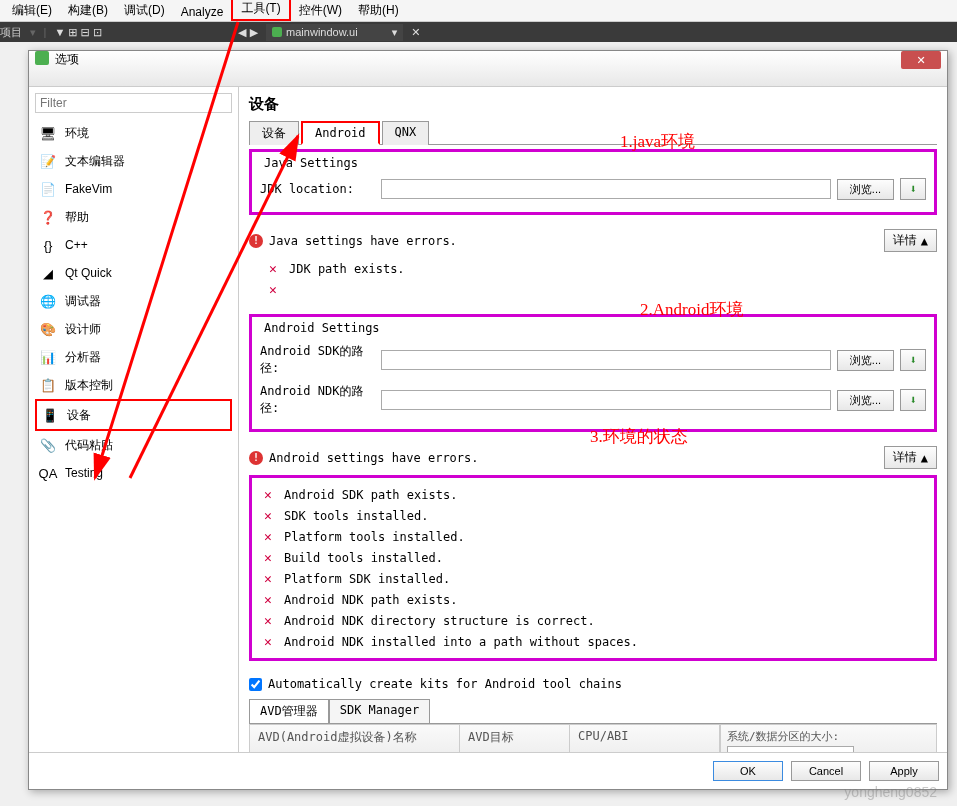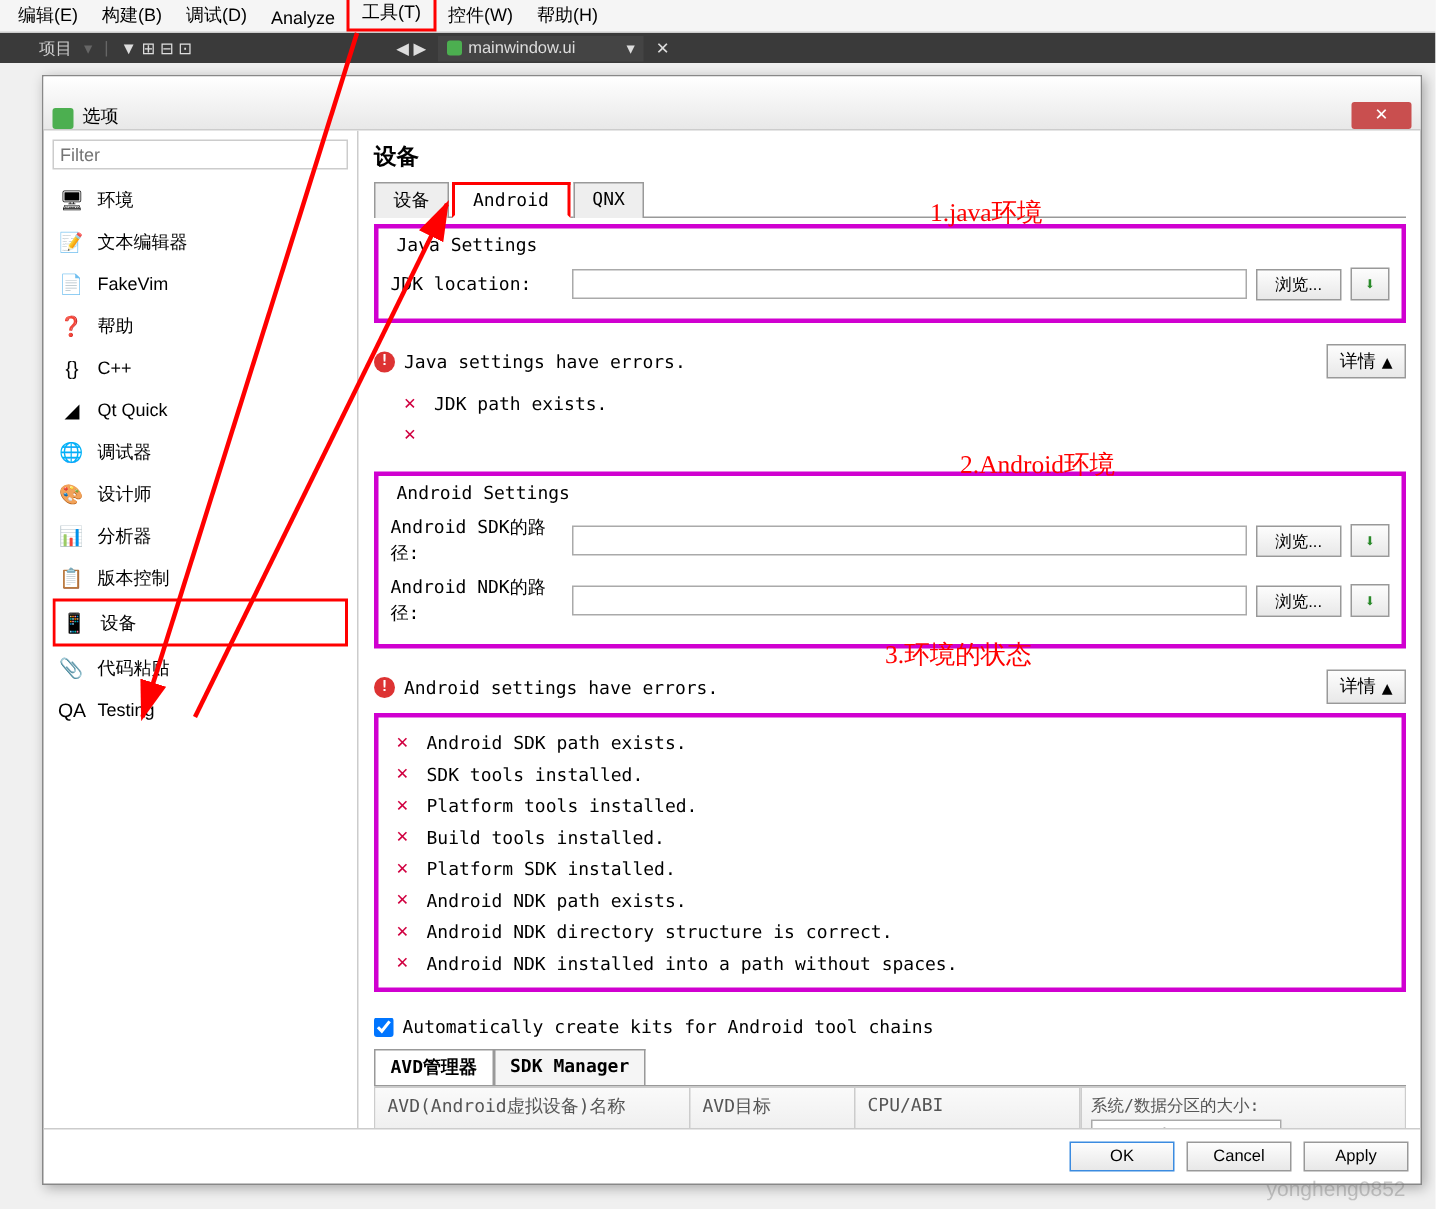--- a/index.html
+++ b/index.html
@@ -1,26 +1,26 @@
 <!DOCTYPE html>
 <html><head>
 <meta charset="utf-8">
 <style>
 * { box-sizing: border-box; margin: 0; padding: 0; }
 body { font-family: "Microsoft YaHei", SimSun, sans-serif; font-size: 12px; background: #f0f0f0; width: 957px; height: 806px; overflow: hidden; position: relative; }
 .menubar { background: #f5f5f5; height: 22px; display: flex; align-items: flex-end; padding: 0 4px; border-bottom: 1px solid #ccc; }
 .menubar-item { padding: 2px 8px; cursor: pointer; }
 .menubar-item.highlighted { border: 2px solid red; }
-.toolbar { background: #3a3a3a; color: #ddd; height: 20px; display: flex; align-items: center; padding: 0 26px; gap: 8px; font-size: 11px; }
+.toolbar { background: #3a3a3a; color: #ddd; height: 20px; display: flex; align-items: center; padding: 0 0; gap: 8px; font-size: 11px; }
 .toolbar .proj { color: #ccc; }
 .toolbar .sep { color: #666; }
 .toolbar .tab-file { background: #444; padding: 2px 6px; display: flex; align-items: center; gap: 4px; }
 .toolbar .green-icon { width: 10px; height: 10px; background: #4caf50; border-radius: 2px; }
 .dialog { position: absolute; top: 50px; left: 28px; width: 920px; height: 740px; background: #fff; border: 1px solid #888; box-shadow: 2px 2px 8px rgba(0,0,0,0.3); display: flex; flex-direction: column; }
-.dialog-title { background: linear-gradient(#fff,#e8e8e8); height: 36px; display: flex; align-items: flex-end; padding: 0 6px; border-bottom: 1px solid #ccc; }
+.dialog-title { background: linear-gradient(#fff,#e8e8e8); height: 36px; display: flex; align-items: flex-start; padding: 0 6px; border-bottom: 1px solid #ccc; }
 .dialog-title .icon { width: 14px; height: 14px; background: #4caf50; border-radius: 2px; margin-right: 6px; }
 .dialog-title .close { margin-left: auto; background: #c94f4f; color: #fff; width: 40px; height: 18px; text-align: center; border-radius: 2px; font-size: 11px; line-height: 18px; cursor: pointer; }
 .dialog-body { flex: 1; display: flex; overflow: hidden; }
 .sidebar { width: 210px; border-right: 1px solid #ccc; padding: 6px; display: flex; flex-direction: column; }
 .filter-input { width: 100%; padding: 2px 4px; border: 1px solid #ccc; margin-bottom: 6px; font-size: 12px; }
 .sidebar-list { flex: 1; overflow: auto; }
 .sidebar-item { display: flex; align-items: center; padding: 5px 4px; gap: 8px; cursor: pointer; }
 .sidebar-item.selected { border: 2px solid red; background: #fff; }
 .si-icon { width: 18px; height: 18px; display: flex; align-items: center; justify-content: center; font-size: 13px; }
 .main { flex: 1; display: flex; flex-direction: column; padding: 8px 10px; overflow: auto; font-family: SimSun, monospace; }
@@ -38,21 +38,21 @@
 .error-line { display: flex; align-items: center; gap: 6px; margin: 6px 0; }
 .err-icon { width: 14px; height: 14px; border-radius: 50%; background: #d33; color: #fff; font-size: 10px; display: flex; align-items: center; justify-content: center; font-weight: bold; }
 .detail-btn { margin-left: auto; border: 1px solid #999; background: linear-gradient(#fdfdfd,#e8e8e8); padding: 2px 8px; cursor: pointer; display: flex; align-items: center; gap: 4px; }
 .check-list { margin-left: 20px; }
 .check-item { display: flex; align-items: center; gap: 8px; padding: 3px 0; font-size: 12px; }
 .x-icon { color: #d00040; font-weight: bold; font-size: 13px; width: 12px; }
 .annotation { position: absolute; color: red; font-size: 17px; font-family: SimSun, serif; pointer-events: none; z-index: 100; }
 .arrow-svg { position: absolute; top: 0; left: 0; pointer-events: none; z-index: 99; }
 .checkbox-row { display: flex; align-items: center; gap: 6px; margin: 8px 0; }
 .avd-tabs { display: flex; border-bottom: 1px solid #999; }
-.avd-tab { padding: 3px 10px; border: 1px solid #999; border-bottom: none; background: #f5f5f5; cursor: pointer; font-size: 12px; font-weight: bold; }
+.avd-tab { padding: 3px 10px; border: 1px solid #999; border-bottom: none; background: #f5f5f5; cursor: pointer; font-size: 12px; }
 .avd-tab.active { background: #fff; }
 .avd-table { border: 1px solid #ccc; }
 .avd-header { display: flex; background: linear-gradient(#fafafa,#e8e8e8); }
 .avd-header .col { padding: 4px 8px; border-right: 1px solid #ccc; font-size: 12px; color: #555; }
 .sys-col { border-left: 1px solid #ccc; padding: 4px 6px; flex-shrink: 0; width: 140px; }
 .sys-input { width: 100%; border: 1px solid #aaa; padding: 2px; color: #888; margin-top: 2px; }
 .dialog-buttons { border-top: 1px solid #ccc; padding: 8px; display: flex; justify-content: flex-end; gap: 8px; }
 .dialog-buttons .btn { min-width: 70px; padding: 3px 12px; }
 .watermark { position: absolute; bottom: 6px; right: 20px; color: rgba(120,120,120,0.4); font-size: 14px; pointer-events: none; }
 </style>

